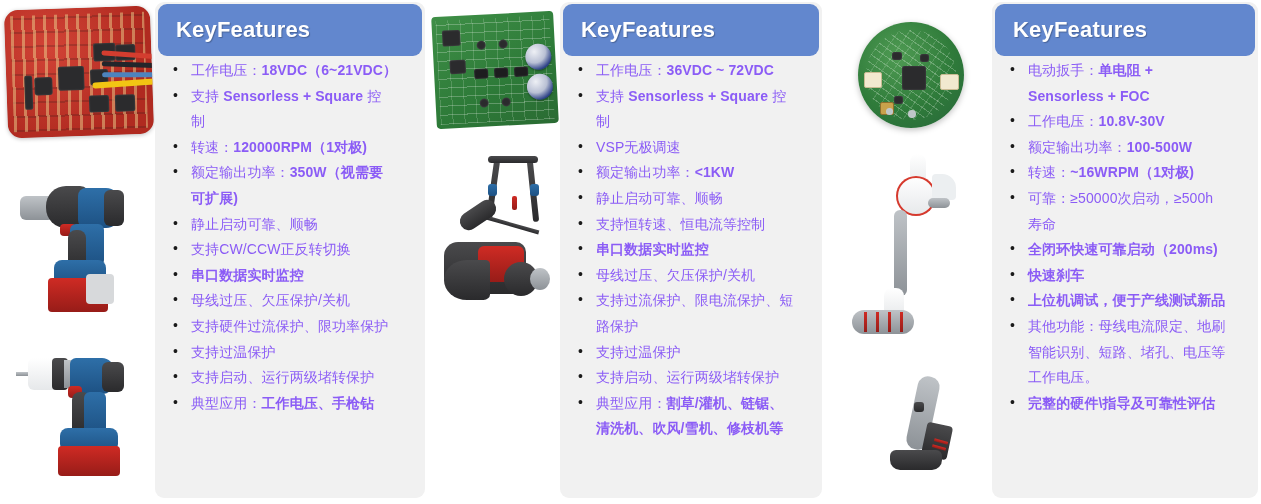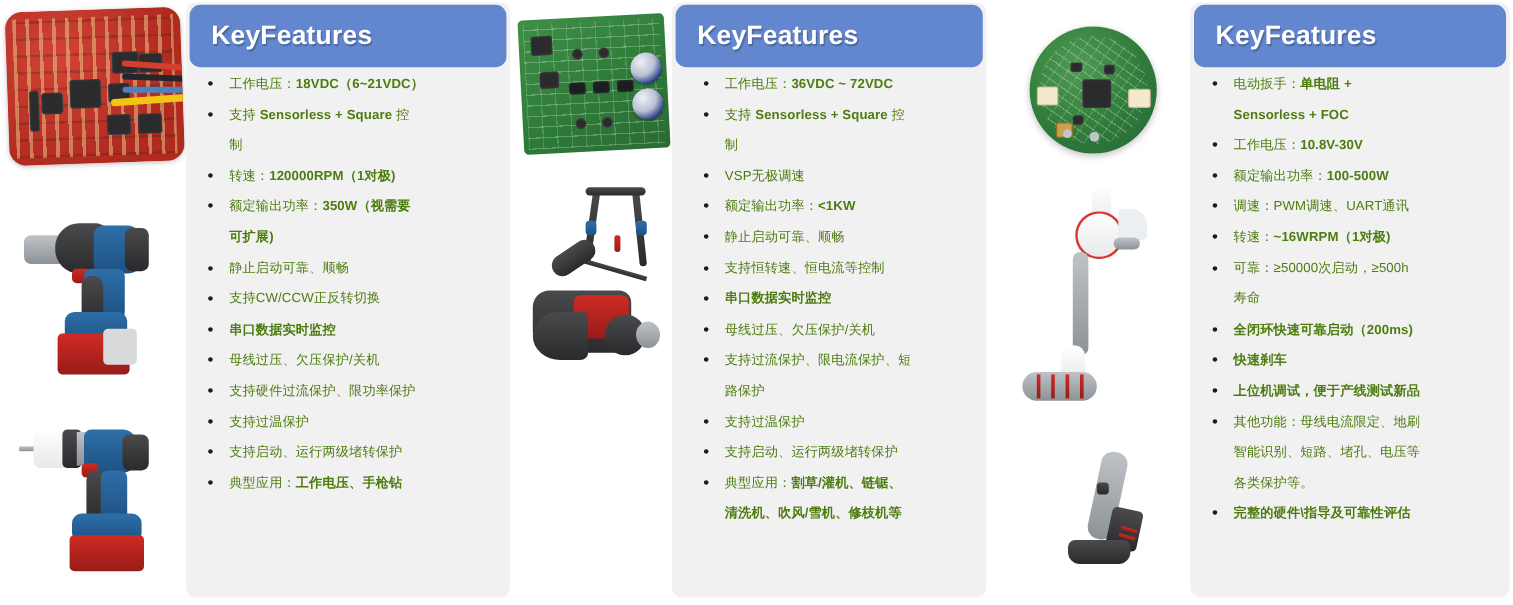--- a/index.html
+++ b/index.html
@@ -38,22 +38,22 @@
   }
   .feature-list {
     position: absolute;
     margin: 0;
     padding: 0;
     list-style: none;
   }
   .feature-list li {
     position: relative;
     padding-left: 22px;
-    color: #4d7c0f;
-    font-size: 11px;
+    color: #8b5cf6;
+    font-size: 14px;
     line-height: 25.6px;
     letter-spacing: .1px;
   }
   .feature-list li::before {
     content: "•";
     position: absolute;
     left: 4px;
     top: -1px;
     font-size: 14px;
     color: #1a1a1a;
@@ -242,21 +242,21 @@
     <div class="red-part" style="left:48px; top:96px; width:46px; height:36px; border-radius:6px;"></div>
     <div class="dark-body" style="left:14px; top:110px; width:46px; height:40px; border-radius:50% 10% 14% 50%;"></div>
     <div class="dark-body" style="left:74px; top:112px; width:34px; height:34px; border-radius:50%;"></div>
     <div class="grey-part" style="left:100px; top:118px; width:20px; height:22px; border-radius:50%;"></div>
   </div>
 
   <div class="panel" style="left:560px; top:2px; width:262px; height:496px;">
     <div class="panel-header" style="left:3px; top:2px; width:256px; height:52px;">
       <span>KeyFeatures</span>
     </div>
-    <ul class="feature-list" style="left:22px; top:56px; width:244px;">
+    <ul class="feature-list" style="left:14px; top:56px; width:244px;">
         <li><span>工作电压：</span><b>36VDC ~ 72VDC</b></li>
         <li><span>支持 </span><b>Sensorless + Square</b><span> 控</span></li>
         <li class="noBullet"><span>制</span></li>
         <li><span>VSP无极调速</span></li>
         <li><span>额定输出功率：</span><b>&lt;1KW</b></li>
         <li><span>静止启动可靠、顺畅</span></li>
         <li><span>支持恒转速、恒电流等控制</span></li>
         <li><b>串口数据实时监控</b></li>
         <li><span>母线过压、欠压保护/关机</span></li>
         <li><span>支持过流保护、限电流保护、短</span></li>
@@ -307,27 +307,26 @@
 
   <div class="panel" style="left:992px; top:2px; width:266px; height:496px;">
     <div class="panel-header" style="left:3px; top:2px; width:260px; height:52px;">
       <span>KeyFeatures</span>
     </div>
     <ul class="feature-list" style="left:14px; top:56px; width:248px;">
         <li><span>电动扳手：</span><b>单电阻 +</b></li>
         <li class="noBullet"><b>Sensorless + FOC</b></li>
         <li><span>工作电压：</span><b>10.8V-30V</b></li>
         <li><span>额定输出功率：</span><b>100-500W</b></li>
-        <li><span>调速：PWM调速、UART通讯</span></li>
         <li><span>转速：</span><b>~16WRPM（1对极)</b></li>
         <li><span>可靠：≥50000次启动，≥500h</span></li>
         <li class="noBullet"><span>寿命</span></li>
         <li><b>全闭环快速可靠启动（200ms)</b></li>
         <li><b>快速刹车</b></li>
         <li><b>上位机调试，便于产线测试新品</b></li>
         <li><span>其他功能：母线电流限定、地刷</span></li>
         <li class="noBullet"><span>智能识别、短路、堵孔、电压等</span></li>
-        <li class="noBullet"><span>各类保护等。</span></li>
+        <li class="noBullet"><span>工作电压。</span></li>
         <li><b>完整的硬件\指导及可靠性评估</b></li>
       </ul>
   </div>
 
 </div>
 
 </body></html>

